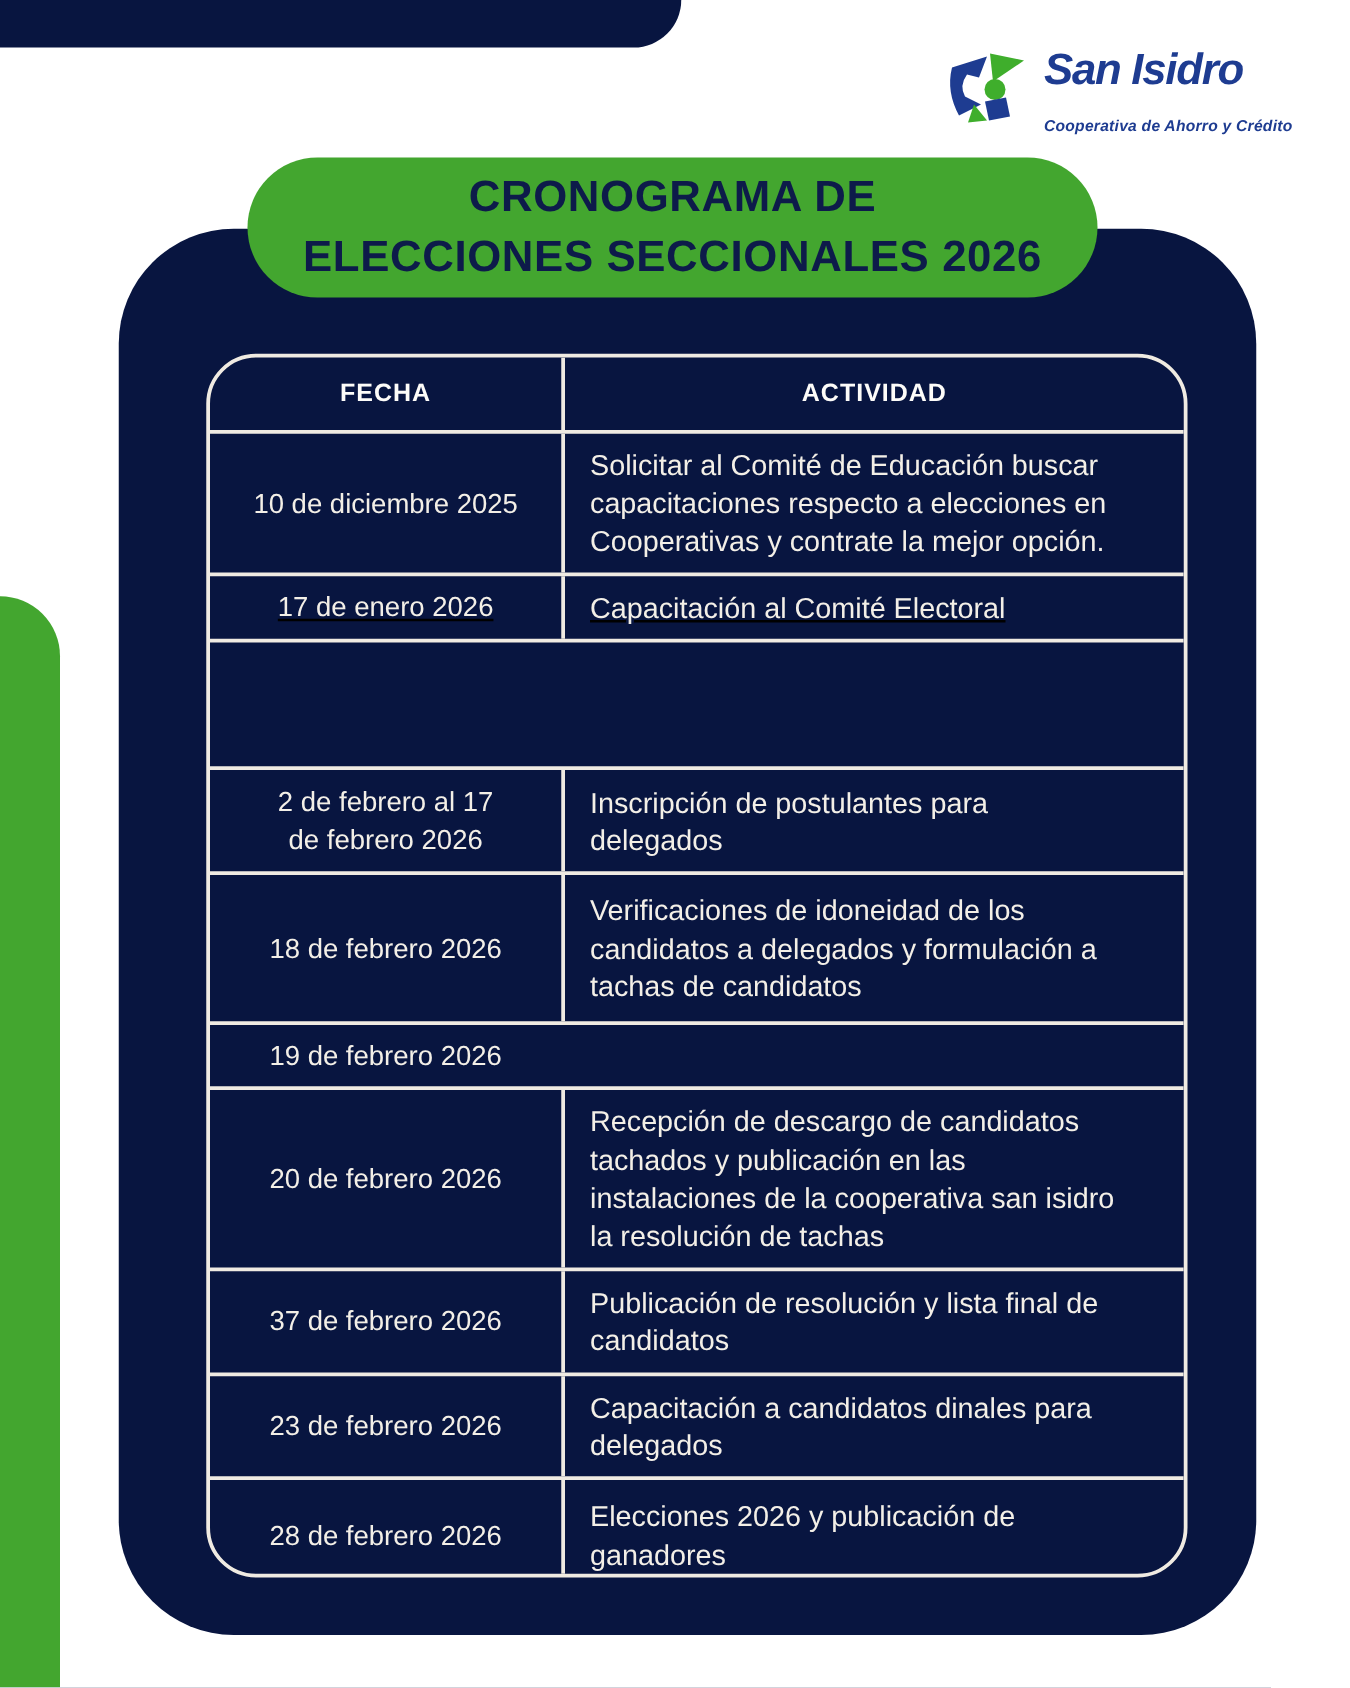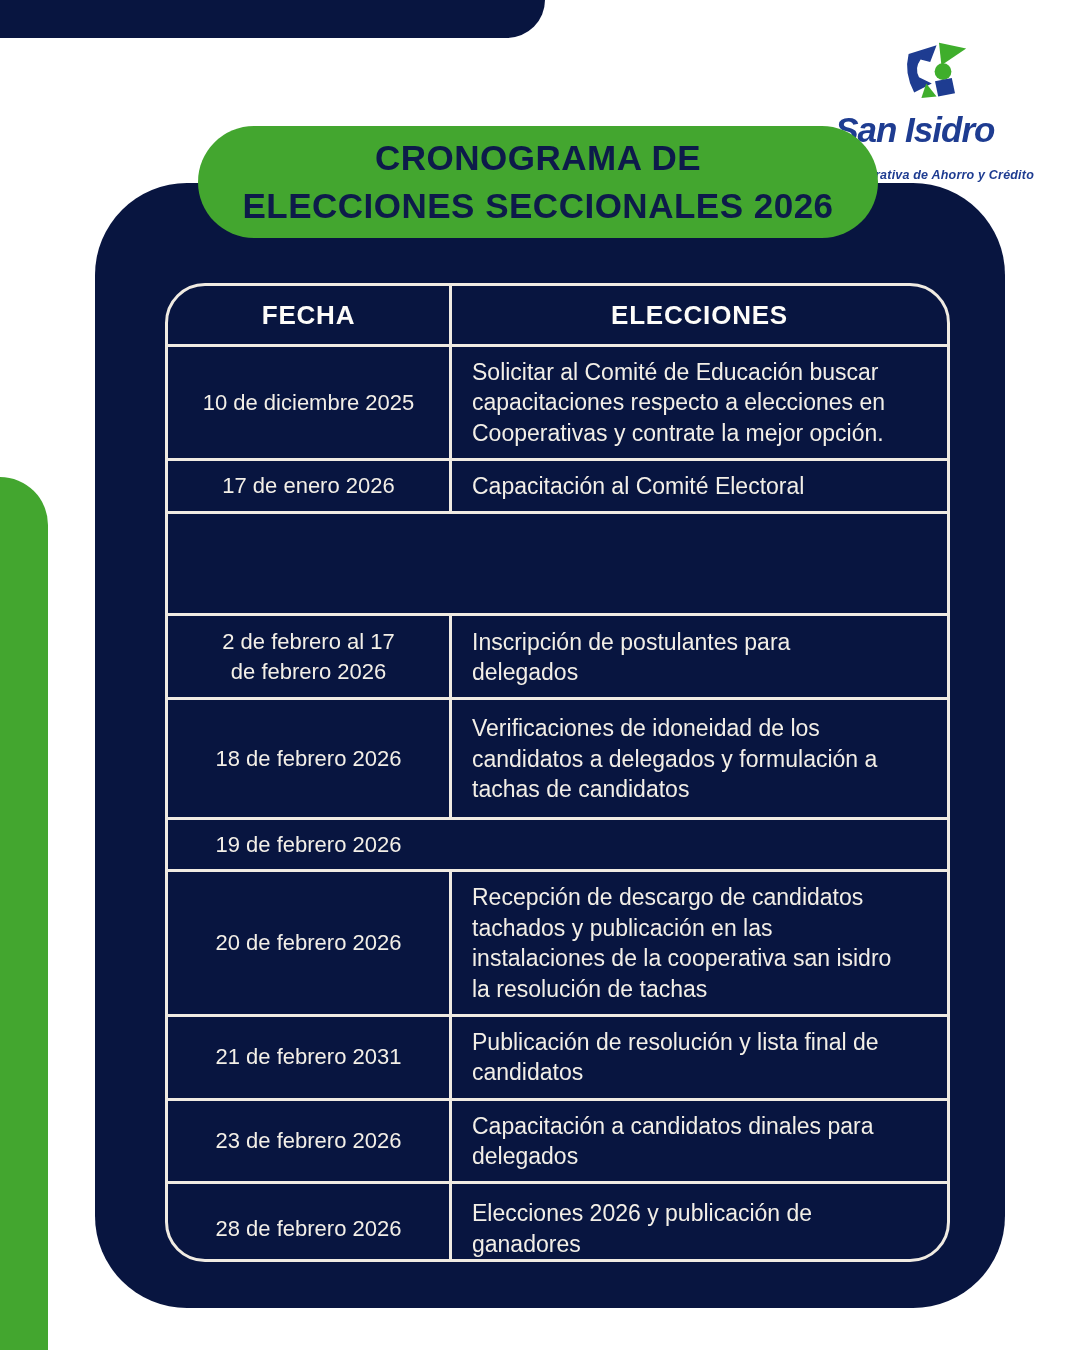--- a/index.html
+++ b/index.html
@@ -22,21 +22,21 @@
   
   .top-bar{
     position:absolute;left:0;top:0;
     width:545px;height:38px;
     background:var(--navy);
     border-bottom-right-radius:40px;
   }
   
   .logo{
     position:absolute;top:38px;right:46px;
-    display:flex;align-items:center;gap:10px;flex-direction:column;
+    display:flex;gap:10px;
   }
   .logo-mark{width:74px;height:64px;flex:0 0 auto;}
   .logo-text{display:flex;flex-direction:column;align-items:flex-start;}
   .logo-name{
     font-style:italic;font-weight:bold;
     font-size:35px;line-height:1.0;
     color:var(--logo-blue);
     letter-spacing:-1px;
   }
   .logo-tagline{
@@ -90,39 +90,39 @@
     grid-template-columns:281px 1fr;
   }
   .trow + .trow{border-top:3px solid var(--cream);}
   .cell{
     color:var(--text);
     white-space:pre-line;
   }
   .cell.c2{border-left:3px solid var(--cream);}
   .trow.header .cell{
     display:flex;align-items:center;justify-content:center;
-    font-weight:bold;font-size:26px;letter-spacing:0.8px;
+    font-weight:bold;font-size:20px;letter-spacing:0.8px;
     color:#fdfcf9;
   }
   .trow.header{min-height:58px;}
   .cell.fecha{
     display:flex;align-items:center;justify-content:center;
     text-align:center;
     font-size:22px;line-height:1.35;
     padding:6px 0;
   }
   .cell.act{
     display:flex;align-items:center;justify-content:flex-start;
     font-size:23px;line-height:1.32;
     padding:10px 14px 10px 20px;
     text-align:left;
   }
   
   .trow:nth-child(2){min-height:108px;}
-  .trow:nth-child(3){min-height:42px;}
+  .trow:nth-child(3){min-height:42px;text-decoration:underline;}
   .trow:nth-child(4){min-height:102px;}
   .trow:nth-child(5){min-height:84px;}
   .trow:nth-child(6){min-height:120px;}
   .trow:nth-child(7){min-height:52px;}
   .trow:nth-child(8){min-height:132px;}
   .trow:nth-child(9){min-height:77px;}
   .trow:nth-child(10){min-height:81px;}
   .trow:nth-child(11){min-height:92px;}
 </style>
 </head>
@@ -156,21 +156,21 @@
   <div class="card"></div>
 
   <div class="title-pill">
     <div class="title-line">CRONOGRAMA DE</div>
     <div class="title-line">ELECCIONES SECCIONALES 2026</div>
   </div>
 
   <div class="table">
     <div class="trow header">
       <div class="cell c1">FECHA</div>
-      <div class="cell c2">ELECCIONES</div>
+      <div class="cell c2">ACTIVIDAD</div>
     </div>
 
   <div class="trow">
         <div class="cell c1 fecha">10 de diciembre 2025</div>
         <div class="cell c2 act">Solicitar al Comité de Educación buscar
 capacitaciones respecto a elecciones en
 Cooperativas y contrate la mejor opción.</div>
       </div>
       <div class="trow">
         <div class="cell c1 fecha">17 de enero 2026</div>
@@ -194,21 +194,21 @@
         <div class="cell c1 fecha">19 de febrero 2026</div>
       </div>
       <div class="trow">
         <div class="cell c1 fecha">20 de febrero 2026</div>
         <div class="cell c2 act">Recepción de descargo de candidatos
 tachados y publicación en las
 instalaciones de la cooperativa san isidro
 la resolución de tachas</div>
       </div>
       <div class="trow">
-        <div class="cell c1 fecha">21 de febrero 2031</div>
+        <div class="cell c1 fecha">37 de febrero 2026</div>
         <div class="cell c2 act">Publicación de resolución y lista final de
 candidatos</div>
       </div>
       <div class="trow">
         <div class="cell c1 fecha">23 de febrero 2026</div>
         <div class="cell c2 act">Capacitación a candidatos dinales para
 delegados</div>
       </div>
       <div class="trow">
         <div class="cell c1 fecha">28 de febrero 2026</div>

